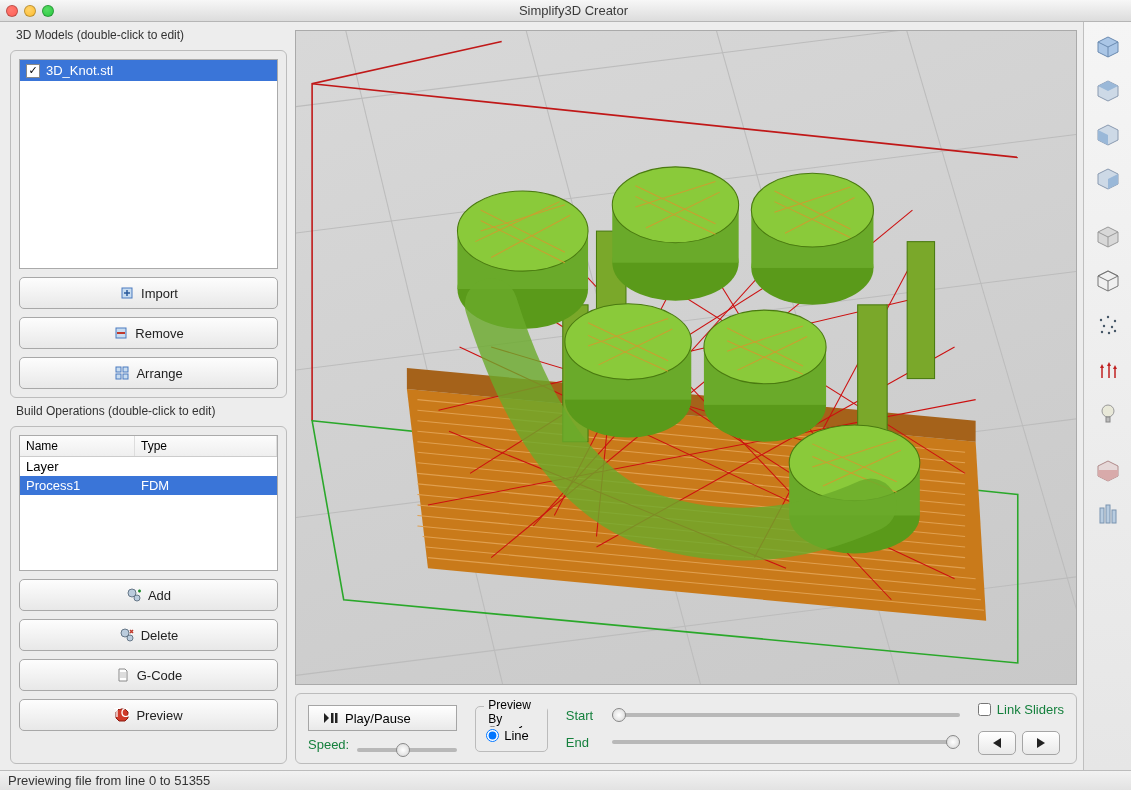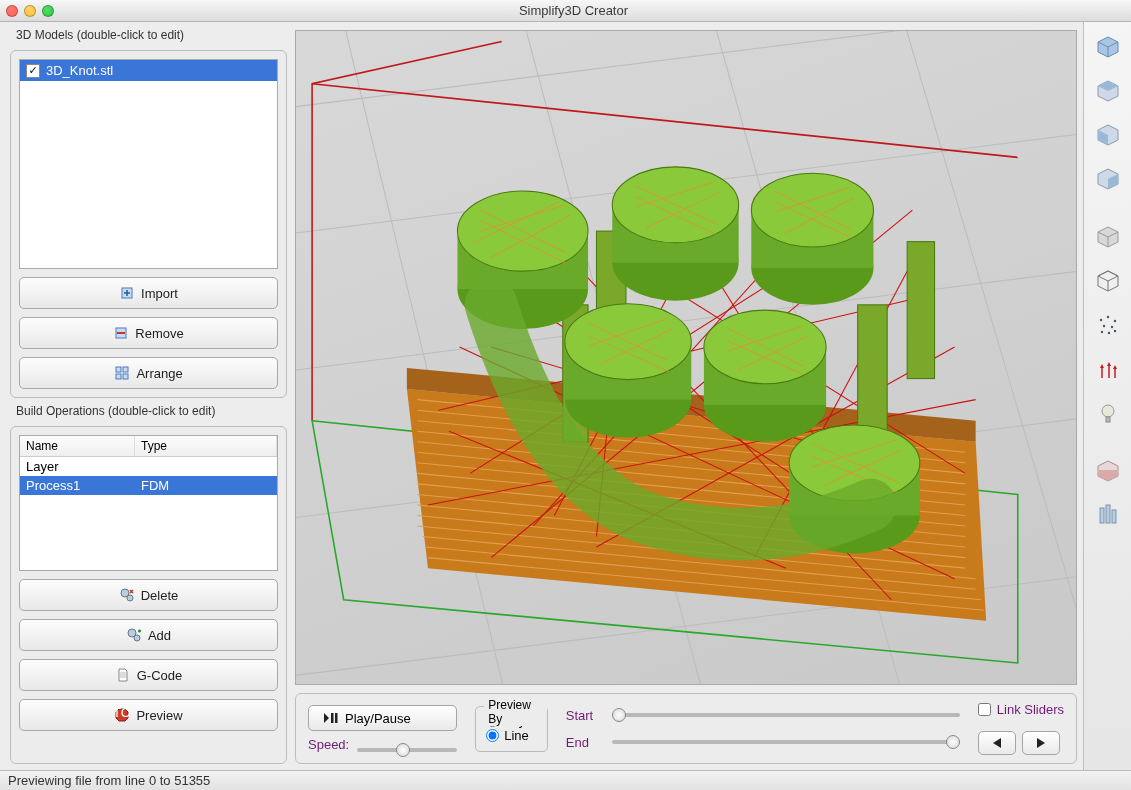--- a/index.html
+++ b/index.html
@@ -38,22 +38,22 @@
 .trow .td.type { flex: 1; }
 .trow.selected { background: #3a75d8; color: #fff; }
 .trow.indent .td.name { }
 
 .center-col { flex: 1; display: flex; flex-direction: column; padding: 8px 6px 6px 0; gap: 8px; }
 .viewport { flex: 1; background: linear-gradient(160deg,#d8d8d8,#c9c9c9); border: 1px solid #aaa; position: relative; overflow: hidden; }
 
 .controls-panel { border: 1px solid #bcbcbc; border-radius: 6px; background: #ececec; padding: 8px 12px; display: flex; align-items: center; gap: 18px; }
 .ctrl-group { display: flex; flex-direction: column; gap: 6px; }
 .ctrl-row { display: flex; align-items: flex-end; gap: 8px; }
-.play-btn { height: 26px; padding: 0 14px; background: linear-gradient(#fff,#e9e9e9); border: 1px solid #a5a5a5; border-radius: 5px; display: flex; align-items: center; gap: 6px; cursor: pointer; }
-.lbl { font-size: 13px; color: #701a75; }
+.play-btn { height: 26px; padding: 0 14px; background: linear-gradient(#fff,#e9e9e9); border: 1px solid #a5a5a5; border-radius: 0; display: flex; align-items: center; gap: 6px; cursor: pointer; }
+.lbl { font-size: 13px; color: #15803d; }
 .slider { -webkit-appearance: none; height: 4px; background: #b8b8b8; border-radius: 2px; outline: none; }
 .slider::-webkit-slider-thumb { -webkit-appearance: none; width: 14px; height: 14px; background: radial-gradient(#fff,#d5d5d5); border: 1px solid #888; border-radius: 50%; cursor: pointer; }
 .fieldset { border: 1px solid #bbb; border-radius: 5px; padding: 6px 10px 8px 10px; position: relative; }
 .legend { position: absolute; top: -9px; left: 8px; background: #ececec; padding: 0 4px; font-size: 12px; }
 .radio-row { display: flex; align-items: center; gap: 5px; font-size: 13px; }
 .radio-row input { margin: 0; }
 .slider-col { display: flex; flex-direction: column; gap: 12px; flex: 1; padding: 4px 0; }
 .slider-row { display: flex; align-items: center; gap: 10px; }
 .slider-row .lbl { width: 36px; }
 .slider-row input { flex: 1; }
@@ -144,34 +144,34 @@
             <div class="td type">FDM</div>
           </div>
         </div>
       </div>
       <div class="btn-grid">
         <div class="btn">
           <span class="icon">
             <svg width="16" height="16">
                 <circle cx="6" cy="6" r="4" fill="#bcd" stroke="#678"></circle>
                 <circle cx="11" cy="11" r="3" fill="#bcd" stroke="#678"></circle>
-                <path d="M11 3l3 3M14 3l-3 3" stroke="#c0392b" stroke-width="1.5"></path>
-              </svg>
-          </span>
-          <span>Delete</span>
+                <path d="M12 4h3M13.5 2.5v3" stroke="#1a8a2a" stroke-width="1.5"></path>
+              </svg>
+          </span>
+          <span>Add</span>
         </div>
         <div class="btn">
           <span class="icon">
             <svg width="16" height="16">
                 <circle cx="6" cy="6" r="4" fill="#bcd" stroke="#678"></circle>
                 <circle cx="11" cy="11" r="3" fill="#bcd" stroke="#678"></circle>
-                <path d="M12 4h3M13.5 2.5v3" stroke="#1a8a2a" stroke-width="1.5"></path>
-              </svg>
-          </span>
-          <span>Add</span>
+                <path d="M11 3l3 3M14 3l-3 3" stroke="#c0392b" stroke-width="1.5"></path>
+              </svg>
+          </span>
+          <span>Delete</span>
         </div>
         <div class="btn">
           <span class="icon">
             <svg width="16" height="16">
                 <path d="M4 2h6l2 2v10H4z" fill="#fff" stroke="#888"></path>
                 <path d="M5 6h6M5 8h6M5 10h6" stroke="#bbb"></path>
               </svg>
           </span>
           <span>G-Code</span>
         </div>

